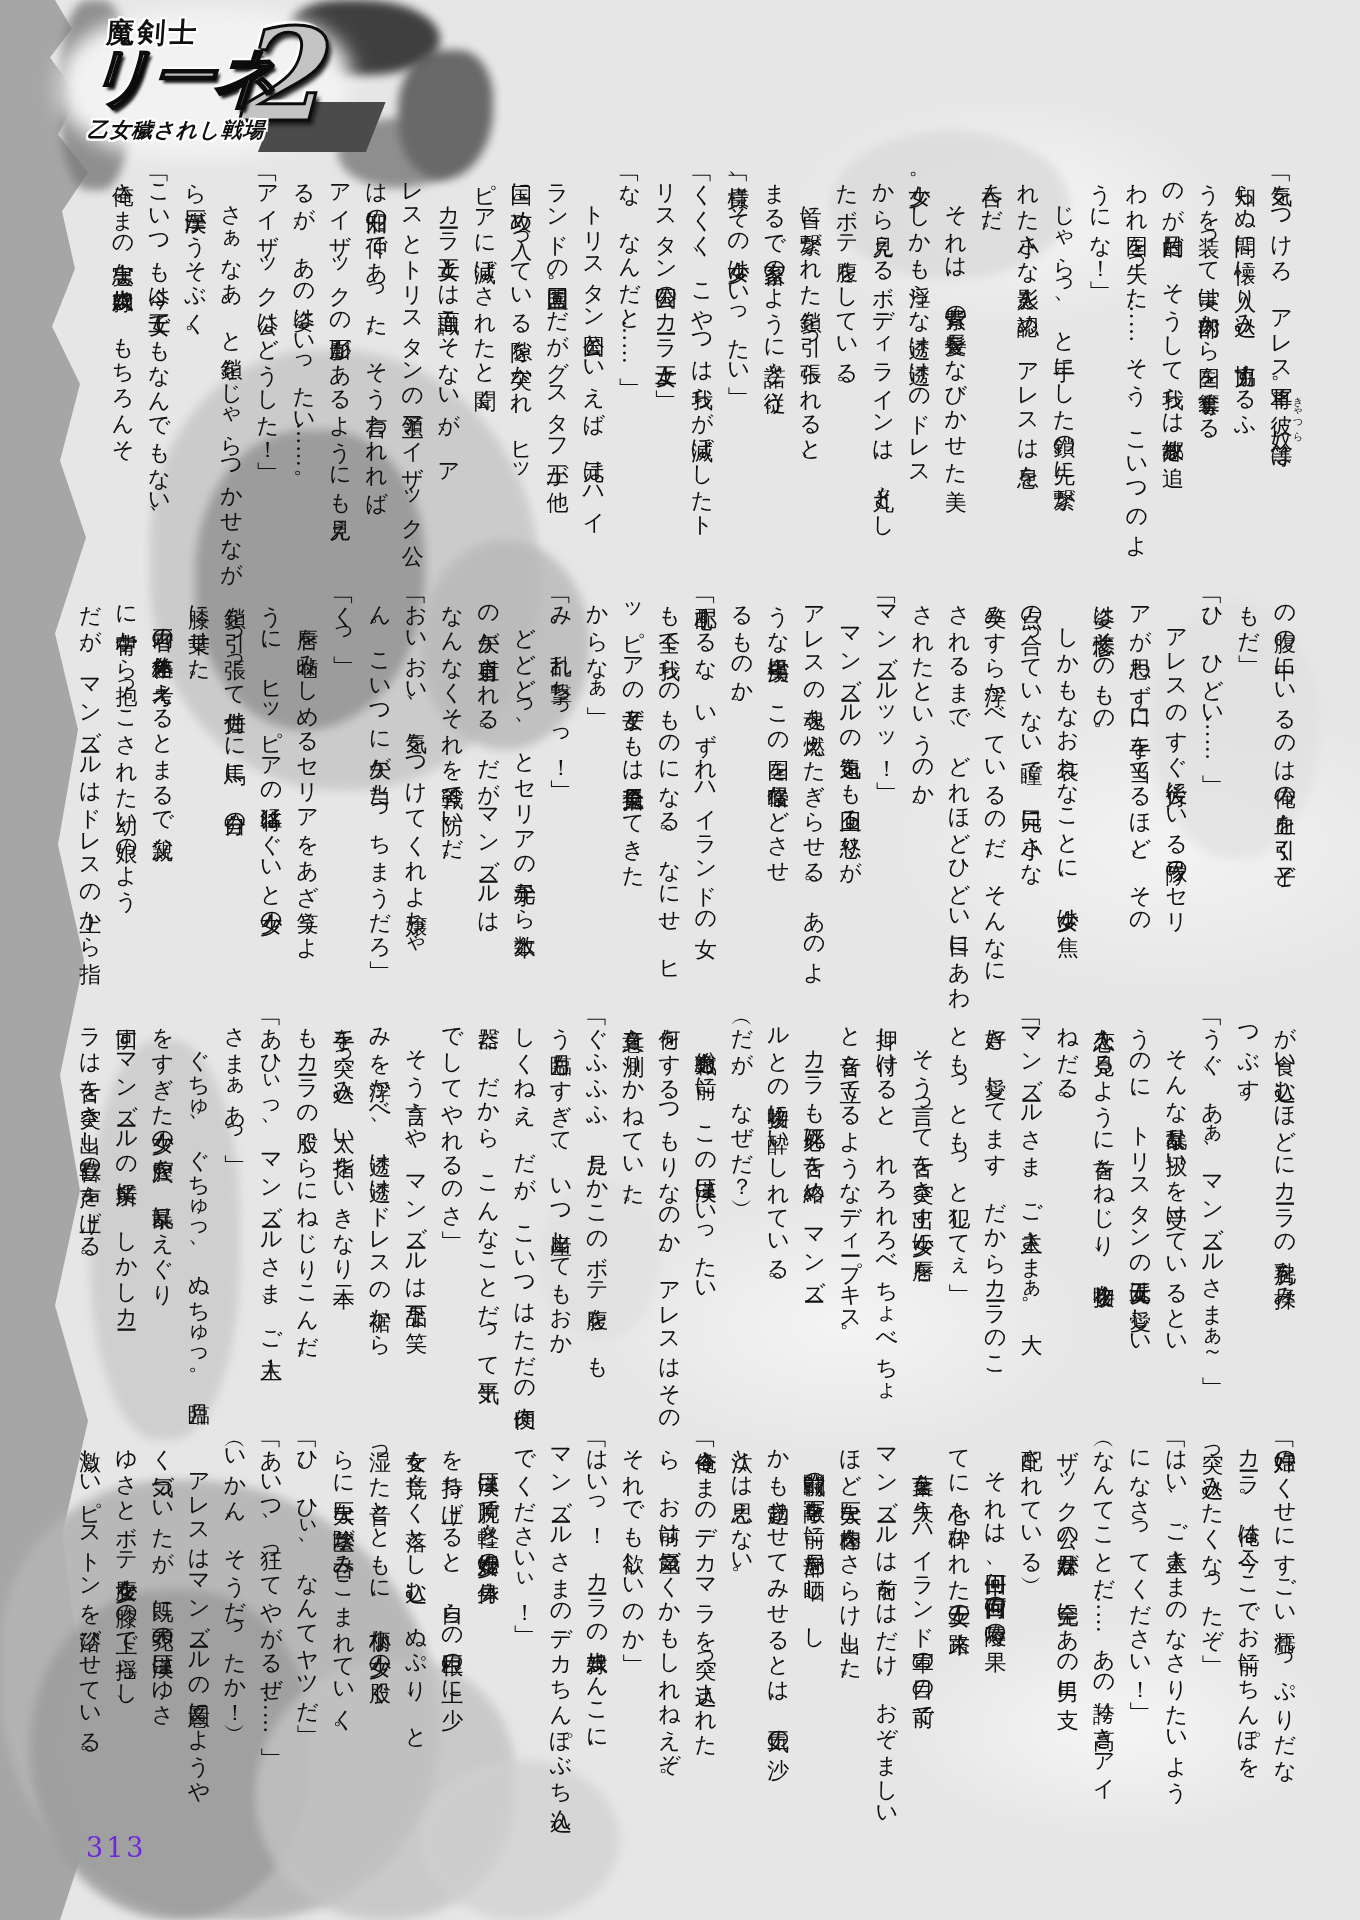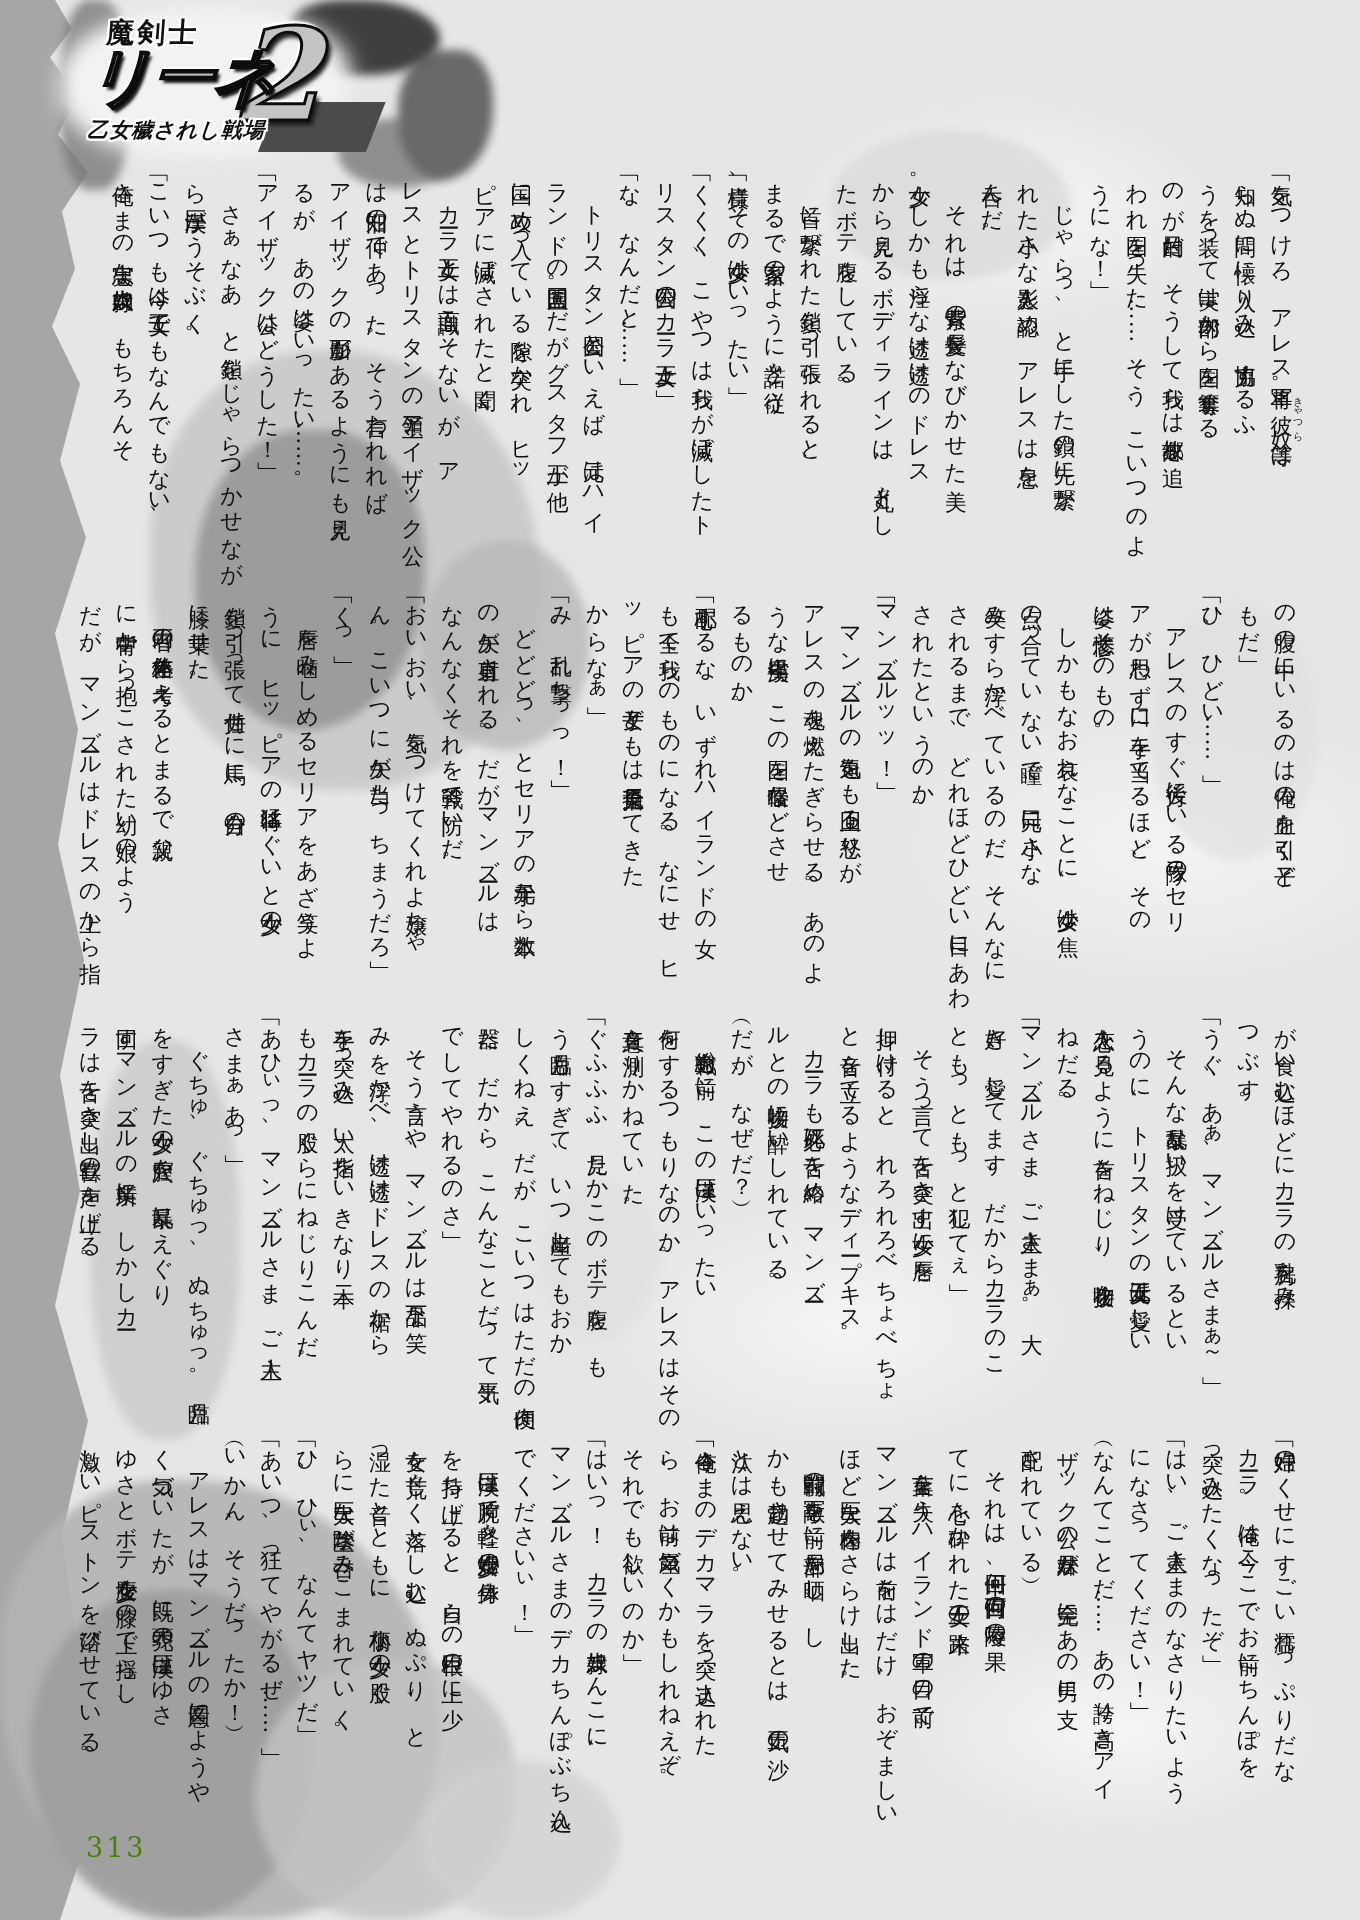--- a/index.html
+++ b/index.html
@@ -42,21 +42,21 @@
     font-size:22px;line-height:36.2px;letter-spacing:0.55px;color:#111;
     white-space:nowrap;
   }
   .band .col{height:100%;}
   .band ruby rt{font-size:10px;letter-spacing:0;color:#111;}
   #band-0{top:168px;}
   #band-1{top:590px;}
   #band-2{top:1012px;}
   #band-3{top:1434px;}
   
-  .pagenum{position:absolute;left:86px;top:1832px;z-index:2;font-size:27px;letter-spacing:3px;color:#4d7c0f;}
+  .pagenum{position:absolute;left:86px;top:1832px;z-index:2;font-size:27px;letter-spacing:3px;color:#6d28d9;}
 </style>
 </head>
 <body>
 
 <div class="page">
 
   <div class="deco leftstrip"></div>
   <div class="deco blob" style="left:290px;top:0;width:150px;height:75px;background:#2e2e2e;border-radius:40% 60% 55% 45%;opacity:.9;"></div>
   <div class="deco blob" style="left:398px;top:50px;width:95px;height:130px;background:#4a4a4a;border-radius:50% 40% 60% 50%;opacity:.8;"></div>
   <div class="deco blob" style="left:338px;top:118px;width:120px;height:70px;background:#6a6a6a;border-radius:50%;opacity:.7;"></div>

